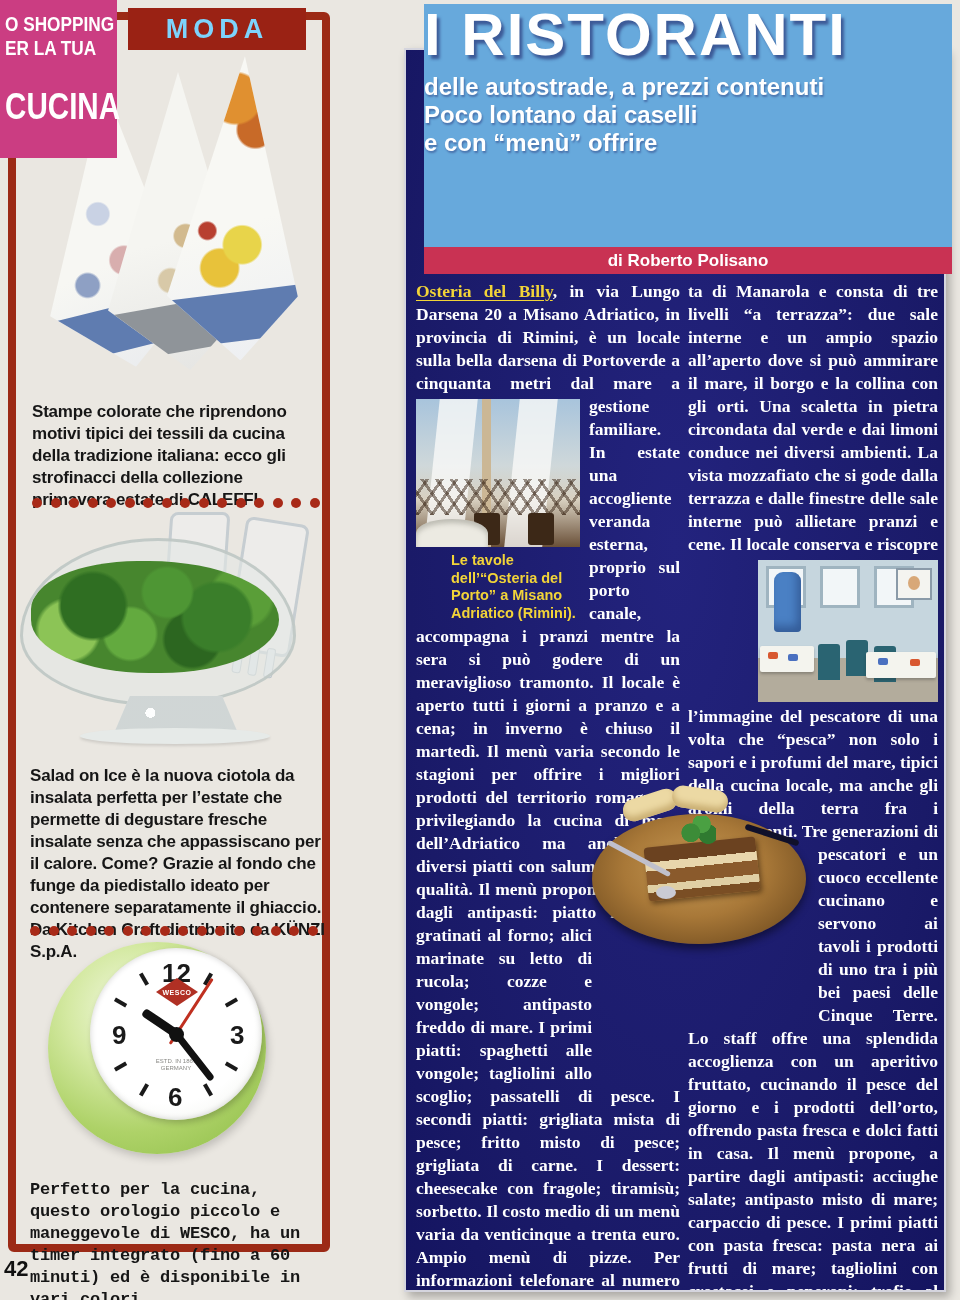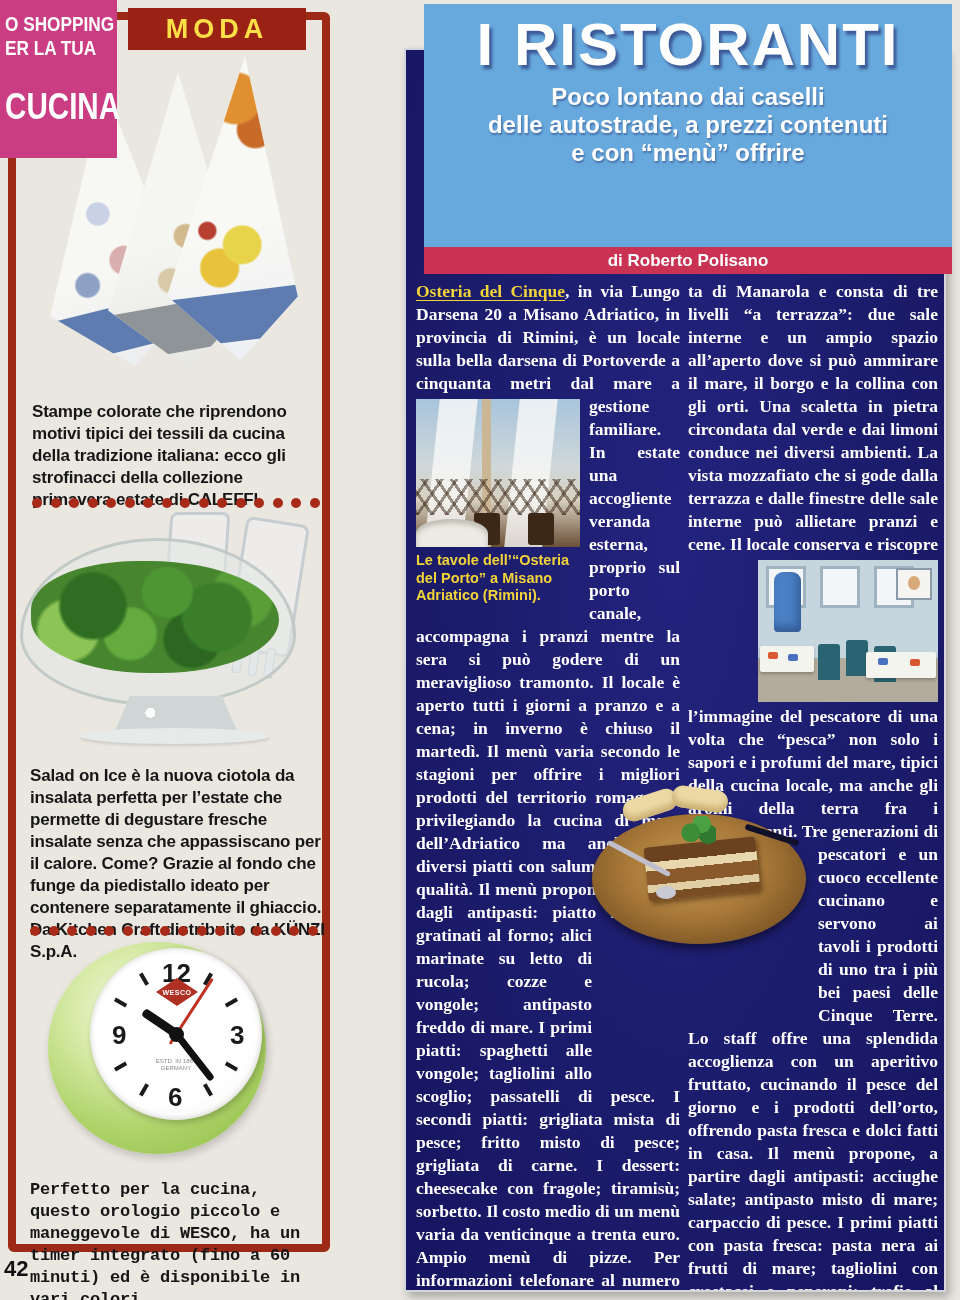--- a/index.html
+++ b/index.html
@@ -9,21 +9,21 @@
 
   
   .left-frame{left:8px;top:12px;width:322px;height:1240px;border:8px solid #9c2a16;
               border-radius:6px;box-sizing:border-box;z-index:1;}
   .kicker{left:0;top:0;width:117px;height:158px;background:#cb3d82;z-index:4;
           color:#fff;padding:12px 2px 0 5px;box-sizing:border-box;}
   .kicker .k1{font-weight:900;font-size:21px;line-height:24px;transform:scaleX(.82);
               transform-origin:left;white-space:nowrap;}
   .kicker .k2{font-weight:900;font-size:37px;line-height:42px;transform:scaleX(.8);
               transform-origin:left;margin-top:26px;white-space:nowrap;}
-  .moda{left:128px;top:8px;width:178px;height:42px;background:#9a2214;color:#fde047;
+  .moda{left:128px;top:8px;width:178px;height:42px;background:#9a2214;color:#7dd3fc;
         display:flex;align-items:center;justify-content:center;font-weight:700;
         font-size:27px;letter-spacing:5px;z-index:4;}
   .shop-text{font-weight:700;font-size:17px;line-height:22px;color:#161616;
              letter-spacing:-.2px;z-index:2;}
   .dots{display:flex;justify-content:space-between;z-index:2;}
   .dots i{width:10px;height:10px;border-radius:50%;background:#a82a18;}
   .pagenum{left:4px;top:1256px;font-weight:900;font-size:22px;color:#111;z-index:2;}
 
   
   .towels{left:36px;top:56px;width:280px;height:320px;z-index:2;}
@@ -98,39 +98,39 @@
   .wlogo span{font-size:7px;font-weight:700;color:#fff;letter-spacing:.5px;}
   .smalltxt{position:absolute;left:102px;top:122px;width:52px;font-size:6px;line-height:7px;
          color:#8a8a86;text-align:center;}
 
   
   .panel{left:404px;top:48px;width:542px;height:1244px;box-sizing:border-box;
          border:2px solid #d5d5de;overflow:hidden;z-index:1;
          background:radial-gradient(ellipse at 50% 40%,#23237e 0%,#1a1a68 70%,#141460 100%);
          box-shadow:4px 5px 9px rgba(0,0,0,.28);}
   .header-box{left:424px;top:4px;width:528px;height:243px;background:#67a9dc;z-index:3;
-         text-align:center;box-sizing:border-box;padding-top:10px;}
+         text-align:left;box-sizing:border-box;}
   .title1{font-weight:900;font-size:60px;line-height:62px;color:#fff;letter-spacing:2px;
          text-shadow:3px 4px 3px rgba(25,25,95,.55);}
   .title2{font-weight:900;font-size:41px;line-height:43px;color:#fff;letter-spacing:1px;
          text-shadow:2px 3px 3px rgba(25,25,95,.55);}
   .subtitle{margin-top:7px;font-weight:700;font-size:24px;line-height:28px;color:#fff;
          text-shadow:1px 2px 2px rgba(25,25,95,.4);}
   .byline{left:424px;top:247px;width:528px;height:27px;background:#c93253;color:#fff;
          display:flex;align-items:center;justify-content:center;font-weight:700;
          font-size:17px;z-index:3;}
 
   .col{position:absolute;font-family:"Liberation Serif",serif;font-weight:700;
        font-size:17.5px;line-height:23px;color:#fff;text-align:justify;z-index:2;}
   .col p{margin:0;}
   .col1{left:10px;top:230px;width:264px;}
   .col2{left:282px;top:230px;width:250px;}
   .rname{color:#f2d438;text-decoration:underline;text-underline-offset:3px;}
   .cap{display:block;font-family:"Liberation Sans",sans-serif;font-weight:700;
-       font-size:14.5px;line-height:17.5px;color:#f2d438;text-align:left;margin-top:5px;}
+       font-size:14.5px;line-height:17.5px;color:#f2d438;text-align:left;margin-top:5px;margin-left:35px;}
   .pf1{float:left;width:164px;margin:4px 9px 3px 0;}
   .pf2{float:right;width:180px;margin:4px 0 3px 9px;}
   .spacerR{float:right;width:80px;height:135px;margin:0 0 4px 8px;}
   .spacerL{float:left;width:122px;height:168px;margin:0 8px 4px 0;}
 
   
   .photo1{display:block;position:relative;width:164px;height:148px;overflow:hidden;
        background:linear-gradient(180deg,#a8c4dc 0%,#cfd8da 45%,#d8d0c0 68%,#6a5038 100%);}
   .curtain{position:absolute;top:0;width:38px;height:100%;background:rgba(250,250,248,.78);transform:skewX(-6deg);}
   .c1{left:16px;} .c2{left:96px;}
@@ -286,21 +286,21 @@
 </div>
 
 <p class="abs shop-text" style="left:30px;top:1162px;width:300px;font-family:Liberation Mono, monospace;">Perfetto per la cucina, questo orologio piccolo e maneggevole di WESCO, ha un timer integrato (fino a 60 minuti) ed è disponibile in vari colori.</p>
 
 <div class="abs pagenum">42</div>
 
 <div class="abs panel">
 
   <div class="col col1">
     <p>
-      <span class="rname">Osteria del Cinque</span><span>, in via Lungo Darsena 20 a Misano Adriatico, in provincia di Rimini, è un locale sulla bella darsena di Portoverde a cinquanta metri dal mare a </span><span class="pf1">
+      <span class="rname">Osteria del Billy</span><span>, in via Lungo Darsena 20 a Misano Adriatico, in provincia di Rimini, è un locale sulla bella darsena di Portoverde a cinquanta metri dal mare a </span><span class="pf1">
           <span class="photo1">
             <span class="curtain c1"></span>
             <span class="curtain c2"></span>
             <span class="post"></span>
             <span class="lattice"></span>
             <span class="chair ch1"></span>
             <span class="chair ch2"></span>
             <span class="cloth"></span>
           </span>
           <span class="cap">Le tavole dell’“Osteria del Porto” a Misano Adriatico (Rimini).</span>
@@ -345,19 +345,19 @@
     <div class="mint"></div>
     <div class="spoon"></div>
     <div class="spoonhead"></div>
     <div class="forkd"></div>
   </div>
 </div>
 
 <div class="abs header-box">
   <div class="title1">I RISTORANTI</div>
   <div class="subtitle">
+    <div>delle autostrade, a prezzi contenuti</div>
     <div>Poco lontano dai caselli</div>
-    <div>delle autostrade, a prezzi contenuti</div>
     <div>e con “menù” offrire</div>
   </div>
 </div>
 
 <div class="abs byline">di Roberto Polisano</div>
 
 </body></html>

